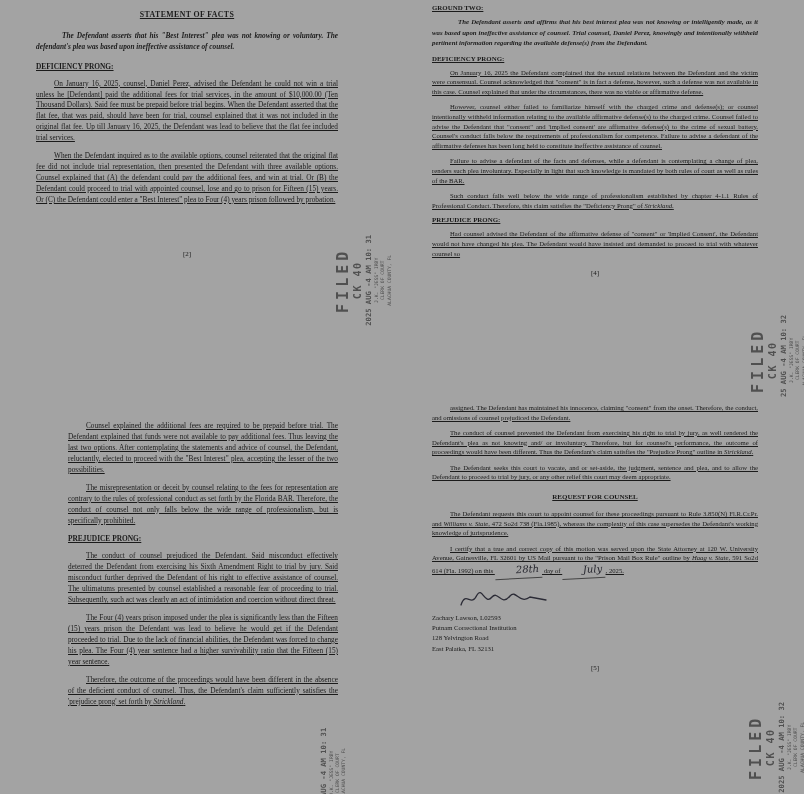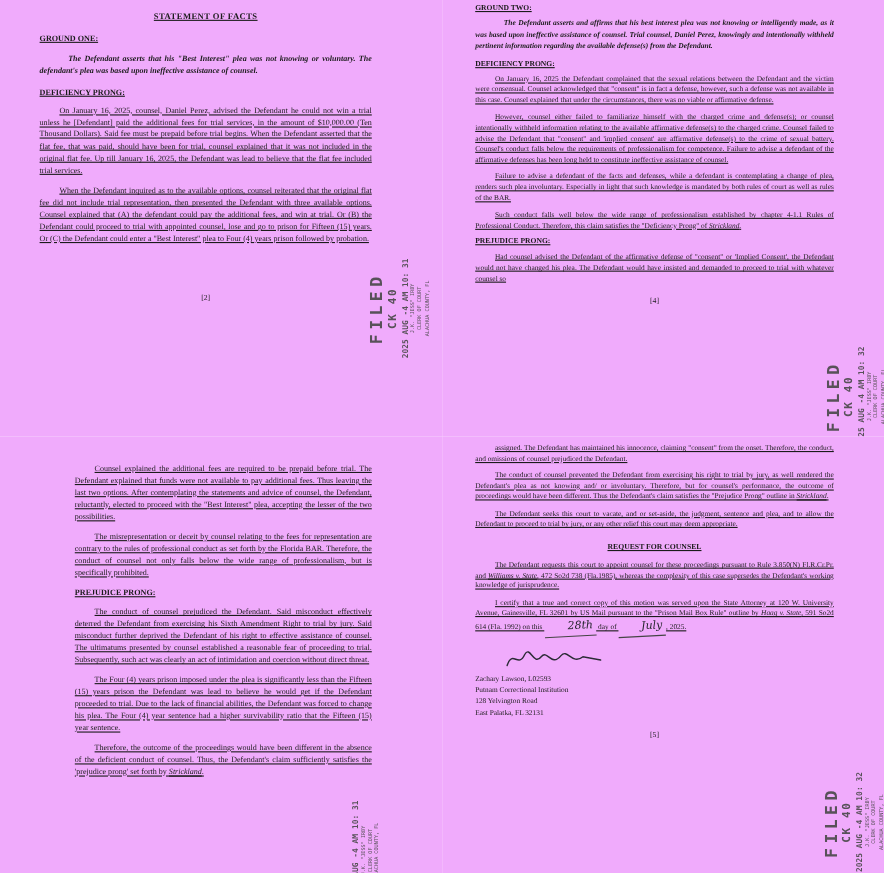--- a/index.html
+++ b/index.html
@@ -5,21 +5,21 @@
   * { margin:0; padding:0; box-sizing:border-box; }
   html,body { width:804px; height:794px; background:#ffffff; overflow:hidden; }
   body { font-family:"Liberation Serif", serif; color:#1b1b1b; }
 
   .sheet-grid {
     display:grid;
     grid-template-columns:402px 402px;
     grid-template-rows:397px 397px;
     width:804px; height:794px;
   }
-  .page { position:relative; overflow:hidden; background:#f0abfc; }
+  .page { position:relative; overflow:hidden; background:#a3a3a3; }
 
   .p2 .page-inner { padding:8px 64px 0 36px; }
   .p3 .page-inner { padding:24px 64px 0 36px;margin-left:32px; }
   .p4 .page-inner { padding:4px 46px 0 30px; }
   .p5 .page-inner { padding:6px 46px 0 30px; }
 
   p.body {
     font-size:7.3px; line-height:1.5; text-align:justify;
     text-indent:18px; margin-bottom:7px;text-decoration:underline;
   }
@@ -82,21 +82,20 @@
   .stamp-p3 { left:281px; top:362px; }
 </style>
 </head>
 <body>
 
 <div class="sheet-grid">
 
   <section class="page p2">
     <div class="page-inner">
       <h1 class="doc-title">STATEMENT OF FACTS</h1>
-      <h2 class="ground-heading">GROUND ONE:</h2>
       <p class="thesis">The Defendant asserts that his "Best Interest" plea was not knowing or voluntary. The defendant's plea was based upon ineffective assistance of counsel.</p>
       <h3 class="prong-heading">DEFICIENCY PRONG:</h3>
       <p class="body">On January 16, 2025, counsel, Daniel Perez, advised the Defendant he could not win a trial unless he [Defendant] paid the additional fees for trial services, in the amount of $10,000.00 (Ten Thousand Dollars). Said fee must be prepaid before trial begins. When the Defendant asserted that the flat fee, that was paid, should have been for trial, counsel explained that it was not included in the original flat fee. Up till January 16, 2025, the Defendant was lead to believe that the flat fee included trial services.</p>
       <p class="body">When the Defendant inquired as to the available options, counsel reiterated that the original flat fee did not include trial representation, then presented the Defendant with three available options. Counsel explained that (A) the defendant could pay the additional fees, and win at trial. Or (B) the Defendant could proceed to trial with appointed counsel, lose and go to prison for Fifteen (15) years. Or (C) the Defendant could enter a "Best Interest" plea to Four (4) years prison followed by probation.</p>
       <div class="page-number pn2">[2]</div>
     </div>
     <div class="stamp stamp-p2">
       <div class="filed">FILED</div>
       <div class="ck">CK 40</div>
       <div class="date">2025 AUG -4  AM 10: 31</div>

